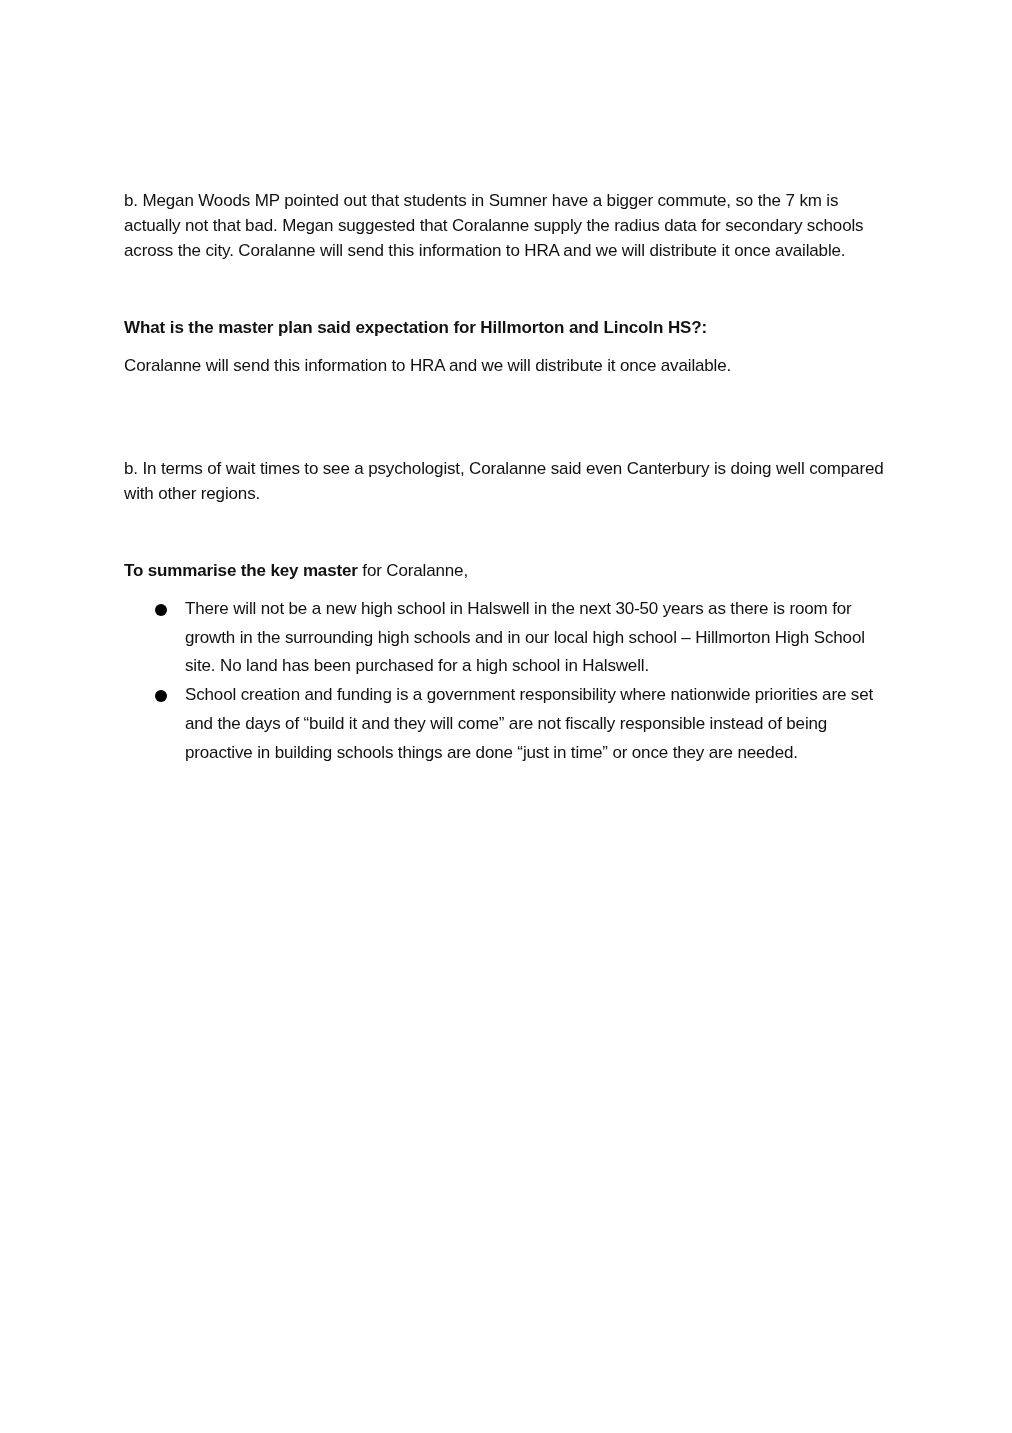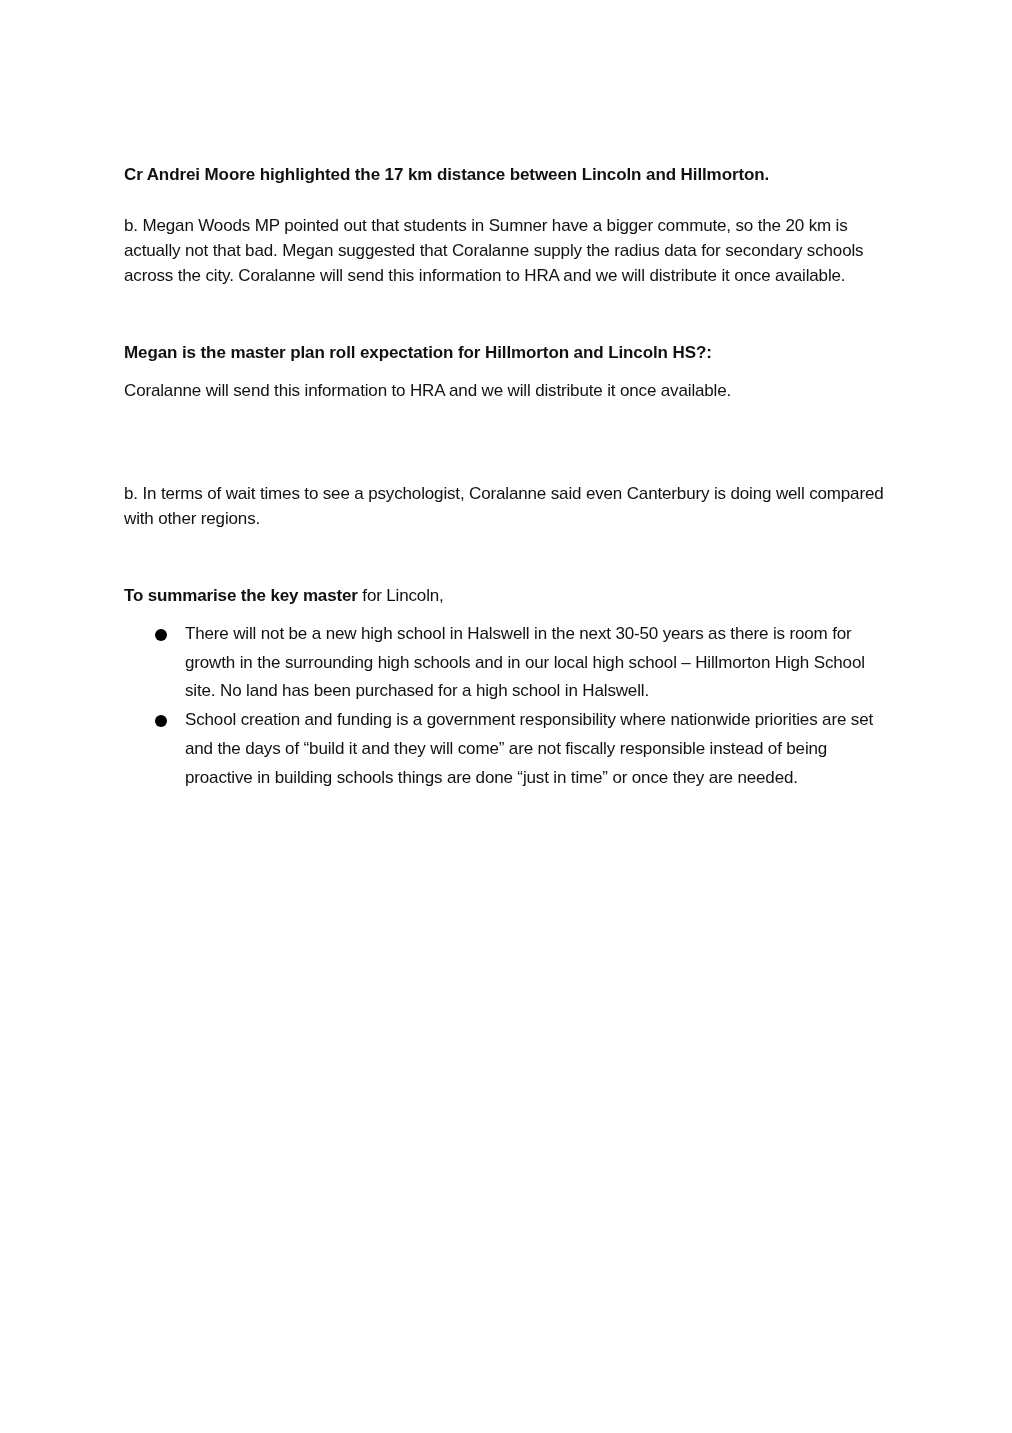--- a/index.html
+++ b/index.html
@@ -13,46 +13,45 @@
     ul.bullets { list-style: none; margin: 12px 0 5px 0; padding: 0; }
     ul.bullets li { position: relative; padding-left: 61px; font-size: 17px; line-height: 28.7px; letter-spacing: -0.15px; }
     ul.bullets li .dot { position: absolute; left: 31px; top: 9px; width: 12px; height: 12px; border-radius: 50%; background: #000; }
   </style>
 </head>
 <body>
 
 <div class="page">
 
   <section>
-    <p class="h">Cr Andrei Moore highlighted the 17 km distance between Lincoln and Hillmorton.</p>
     <div class="gap-s"></div>
     <div class="gap-s"></div>
-    <p class="p">b. Megan Woods MP pointed out that students in Sumner have a bigger commute, so the 20 km is actually not that bad. Megan suggested that Coralanne supply the radius data for secondary schools across the city. Coralanne will send this information to HRA and we will distribute it once available.</p>
+    <p class="p">b. Megan Woods MP pointed out that students in Sumner have a bigger commute, so the 7 km is actually not that bad. Megan suggested that Coralanne supply the radius data for secondary schools across the city. Coralanne will send this information to HRA and we will distribute it once available.</p>
   </section>
 
   <div class="gap-l"></div>
 
   <section>
-    <p class="h">Megan is the master plan roll expectation for Hillmorton and Lincoln HS?:</p>
+    <p class="h">What is the master plan said expectation for Hillmorton and Lincoln HS?:</p>
     <div class="gap-s"></div>
     <p class="p">Coralanne will send this information to HRA and we will distribute it once available.</p>
   </section>
 
   <div class="gap-l"></div>
 
   <section>
     <div class="gap-s"></div>
     <div class="gap-s"></div>
     <p class="p">b. In terms of wait times to see a psychologist, Coralanne said even Canterbury is doing well compared with other regions.</p>
   </section>
 
   <div class="gap-l"></div>
 
   <section>
-    <p class="p"><b>To summarise the key master</b><span> for Lincoln,</span></p>
+    <p class="p"><b>To summarise the key master</b><span> for Coralanne,</span></p>
     <ul class="bullets">
       <li>
         <span class="dot"></span>
         <span>There will not be a new high school in Halswell in the next 30-50 years as there is room for growth in the surrounding high schools and in our local high school – Hillmorton High School site. No land has been purchased for a high school in Halswell.</span>
       </li>
       <li>
         <span class="dot"></span>
         <span>School creation and funding is a government responsibility where nationwide priorities are set and the days of “build it and they will come” are not fiscally responsible instead of being proactive in building schools things are done “just in time” or once they are needed.</span>
       </li>
     </ul>

